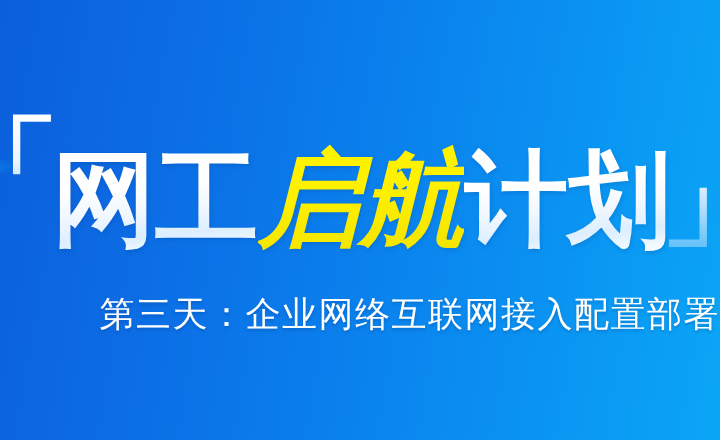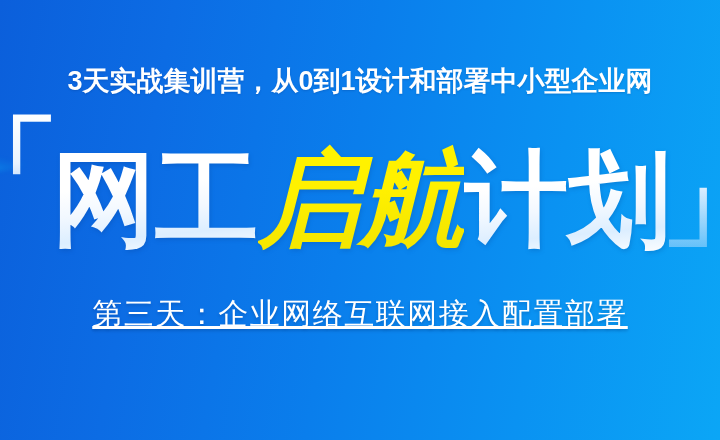--- a/index.html
+++ b/index.html
@@ -149,40 +149,38 @@
     -webkit-text-fill-color:transparent;
     filter:drop-shadow(1px 2px 2px rgba(0,50,130,0.18));
     font-style:italic;
   }
 
   
   .bottom-line {
     position:absolute;
     left:0; right:0;
     top:291px;
-    text-align:center;
+    text-align:right;
     color:#ffffff;
-    font-size:30px;
+    font-size:35px;
     line-height:46px;
     font-weight:normal;
     letter-spacing:1.5px;
     white-space:nowrap;
     text-shadow:0 2px 3px rgba(0,45,115,0.28);
-    text-decoration:underline;
   }
 </style>
 </head>
 <body>
 
 <div id="banner">
 
   <div class="glow-arc"></div>
   <div class="glow-arc2"></div>
 
-  <div class="subtitle">3天实战集训营，从0到1设计和部署中小型企业网</div>
 
   <div class="title-row">
     <span class="bracket bracket-open">「</span>
 
     <span class="title-main">
       <span class="seg seg-white">网工</span><span class="seg seg-yellow">启航</span><span class="seg seg-white">计划</span>
     </span>
 
     <span class="bracket bracket-close">」</span>
   </div>

